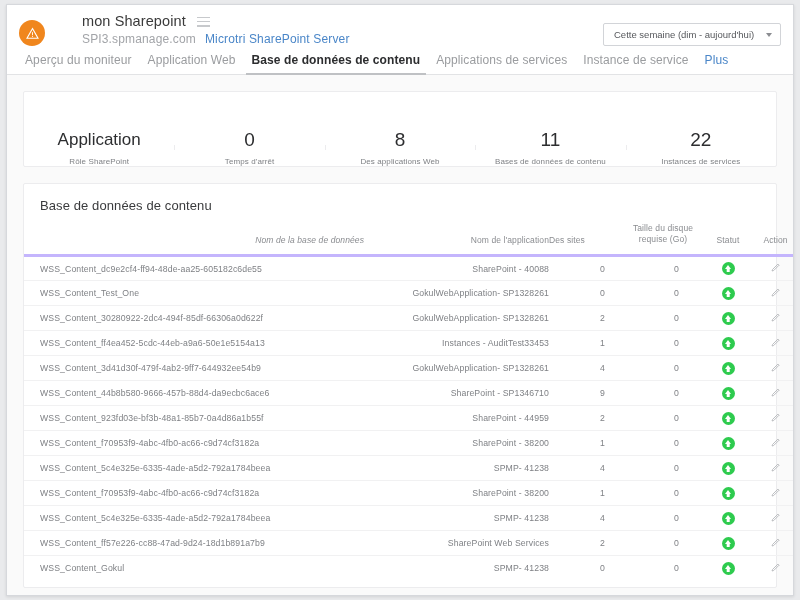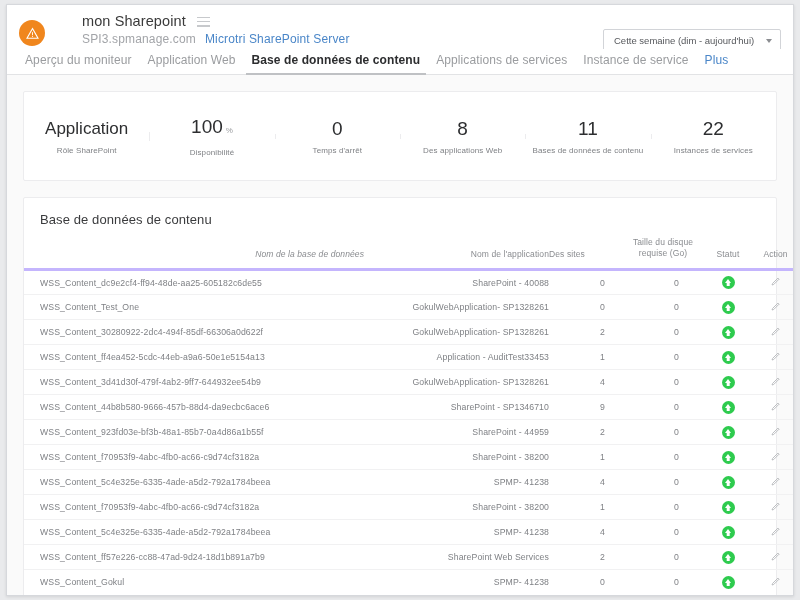--- a/index.html
+++ b/index.html
@@ -50,21 +50,21 @@
     margin-left: 11px; width: 13px; height: 11px;
     display: flex; flex-direction: column; justify-content: space-between;
     padding-top: 1px;
   }
   .hamburger i { display: block; height: 1.5px; background: #c7c9cc; width: 100%; }
   .sub-row { margin-top: 3px; display: flex; align-items: center; font-size: 12px; }
   .sub-host { color: #a2a4a8; letter-spacing: .15px; }
   .sub-link { color: #4a86c8; margin-left: 9px; letter-spacing: .15px; }
 
   .daterange {
-    position: absolute; right: 12px; top: 24px;
+    position: absolute; right: 12px; top: 18px;
     height: 23px; min-width: 178px;
     border: 1px solid #d2d4d8; border-radius: 2px;
     background: #fff;
     display: flex; align-items: center; justify-content: space-between;
     padding: 0 8px 0 10px;
     font-size: 9.5px; color: #56585c;
   }
   .caret {
     width: 0; height: 0; margin-left: 10px;
     border-left: 3.5px solid transparent;
@@ -97,22 +97,22 @@
   .tab.link { color: #4a86c8; }
 
   
   .card {
     background: #ffffff;
     border: 1px solid #ececee;
     border-radius: 2px;
     margin: 16px 16px 0 16px;
   }
   .stats {
-    display: flex; align-items: center;
-    height: 90px;
+    display: flex; align-items: flex-end;
+    height: 76px;
   }
   .stat {
     flex: 1 1 0;
     display: flex; flex-direction: column;
     align-items: center; justify-content: center;
     position: relative;
   }
   .stat + .stat:before {
     content: ""; position: absolute; left: 0; top: 16px; bottom: 16px;
     width: 1px; background: #ececee;
@@ -222,27 +222,20 @@
         <div class="tab">Instance de service</div>
         <div class="tab link">Plus</div>
       </div>
 
   <div class="card stats">
         <div class="stat">
           <div class="stat-value big">
             <span>Application</span>
           </div>
           <div class="stat-label">Rôle SharePoint</div>
-        </div>
-        <div class="stat">
-          <div class="stat-value">
-            <span>100</span>
-            <span class="stat-unit">%</span>
-          </div>
-          <div class="stat-label">Disponibilité</div>
         </div>
         <div class="stat">
           <div class="stat-value">
             <span>0</span>
           </div>
           <div class="stat-label">Temps d'arrêt</div>
         </div>
         <div class="stat">
           <div class="stat-value">
             <span>8</span>
@@ -308,21 +301,21 @@
               <td class="c-sites">2</td>
               <td class="c-disk">0</td>
               <td class="c-status"><span class="status-dot"></span></td>
               <td class="c-action"><span class="pencil"><svg width="11" height="11" viewBox="0 0 11 11">
                     <path d="M2 9 L2.6 7.4 L7.8 2.2 L8.9 3.3 L3.7 8.5 Z" fill="none" stroke="#b6b8bb" stroke-width="0.9"></path>
                     <path d="M7.8 2.2 L8.9 3.3" stroke="#b6b8bb" stroke-width="0.9"></path>
                   </svg></span></td>
             </tr>
             <tr>
               <td class="c-name">WSS_Content_ff4ea452-5cdc-44eb-a9a6-50e1e5154a13</td>
-              <td class="c-app">Application - AuditTest33453</td>
+              <td class="c-app">Instances - AuditTest33453</td>
               <td class="c-sites">1</td>
               <td class="c-disk">0</td>
               <td class="c-status"><span class="status-dot"></span></td>
               <td class="c-action"><span class="pencil"><svg width="11" height="11" viewBox="0 0 11 11">
                     <path d="M2 9 L2.6 7.4 L7.8 2.2 L8.9 3.3 L3.7 8.5 Z" fill="none" stroke="#b6b8bb" stroke-width="0.9"></path>
                     <path d="M7.8 2.2 L8.9 3.3" stroke="#b6b8bb" stroke-width="0.9"></path>
                   </svg></span></td>
             </tr>
             <tr>
               <td class="c-name">WSS_Content_3d41d30f-479f-4ab2-9ff7-644932ee54b9</td>

